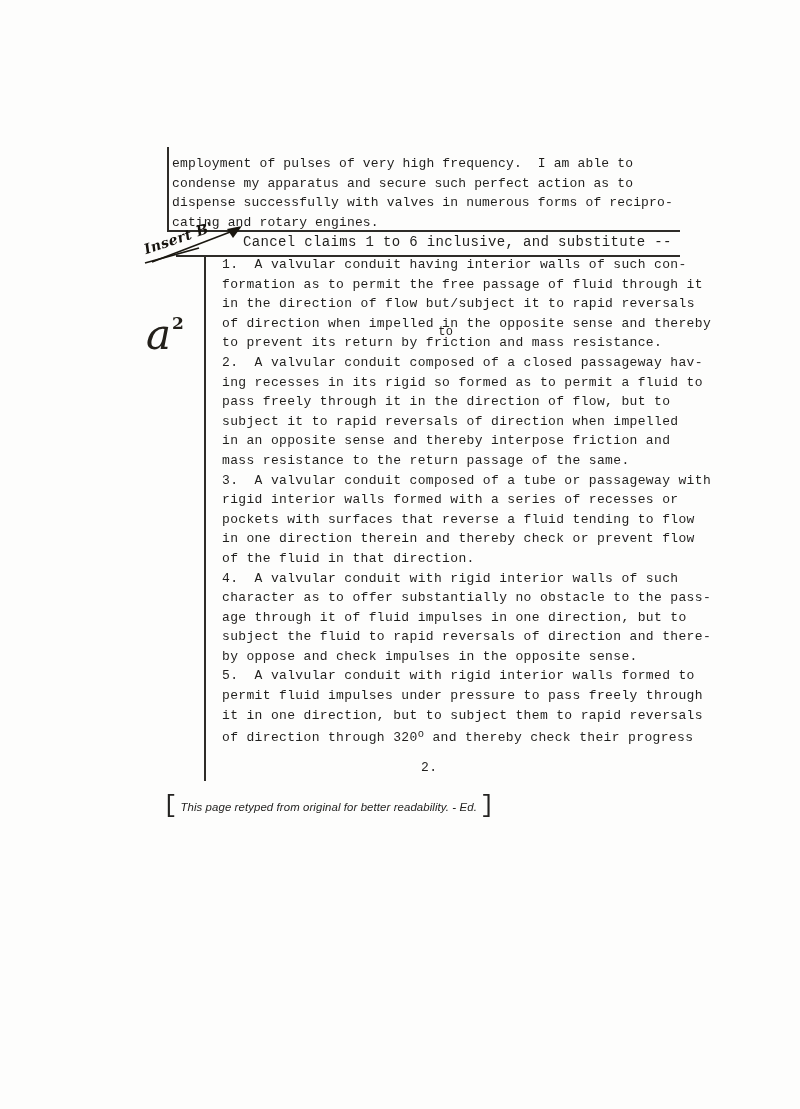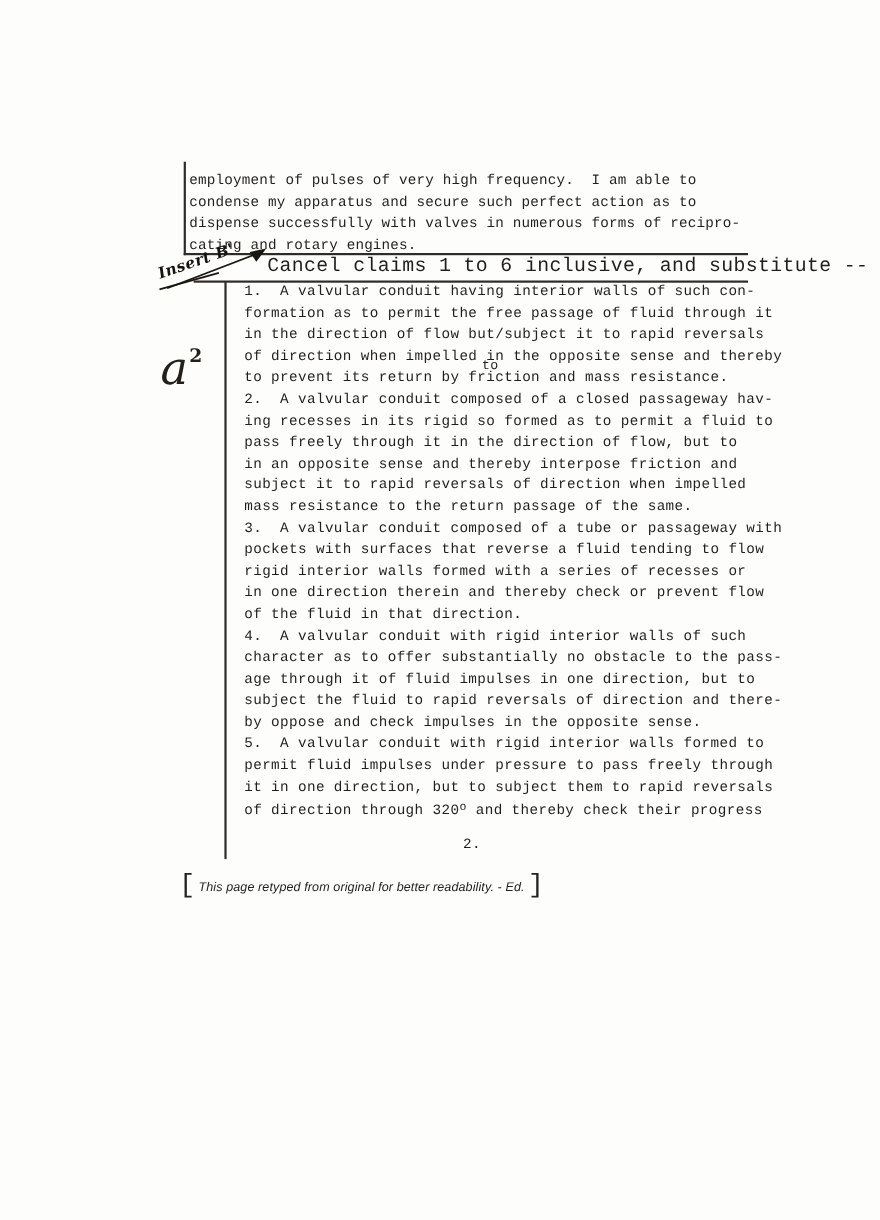--- a/index.html
+++ b/index.html
@@ -12,21 +12,21 @@
     font-family:"Liberation Mono",monospace;
     color:#201f1d;
   }
   .tline{white-space:pre;}
   .intro{
     position:absolute;left:172px;top:154px;
     font-size:13px;line-height:19.7px;letter-spacing:0.15px;
   }
   .cancel{
     position:absolute;left:243px;top:233px;
-    font-size:18px;line-height:19.6px;letter-spacing:0.35px;white-space:pre;
+    font-size:14px;line-height:19.6px;letter-spacing:0.35px;white-space:pre;
   }
   .claims{
     position:absolute;left:222px;top:255px;
     font-size:13px;line-height:19.6px;letter-spacing:0.35px;
   }
   .vline,.hline{position:absolute;background:#2e2c28;}
   .vline-intro{left:167px;top:147px;width:2px;height:85px;}
   .hline-1{left:167px;top:230px;width:513px;height:2px;}
   .hline-2{left:176px;top:255px;width:504px;height:2px;}
   .vline-claims{left:204px;top:256px;width:2px;height:525px;}
@@ -105,27 +105,27 @@
 
     <div class="tline">1.  A valvular conduit having interior walls of such con-</div>
     <div class="tline">formation as to permit the free passage of fluid through it</div>
     <div class="tline"><span>in the direction of flow but</span><span class="ins-wrap"><span class="ins-above">to</span></span><span>/subject it to rapid reversals</span></div>
     <div class="tline">of direction when impelled in the opposite sense and thereby</div>
     <div class="tline">to prevent its return by friction and mass resistance.</div>
 
     <div class="tline">2.  A valvular conduit composed of a closed passageway hav-</div>
     <div class="tline">ing recesses in its rigid so formed as to permit a fluid to</div>
     <div class="tline">pass freely through it in the direction of flow, but to</div>
+    <div class="tline">subject it to rapid reversals of direction when impelled</div>
     <div class="tline">in an opposite sense and thereby interpose friction and</div>
-    <div class="tline">subject it to rapid reversals of direction when impelled</div>
     <div class="tline">mass resistance to the return passage of the same.</div>
 
     <div class="tline">3.  A valvular conduit composed of a tube or passageway with</div>
+    <div class="tline">rigid interior walls formed with a series of recesses or</div>
     <div class="tline">pockets with surfaces that reverse a fluid tending to flow</div>
-    <div class="tline">rigid interior walls formed with a series of recesses or</div>
     <div class="tline">in one direction therein and thereby check or prevent flow</div>
     <div class="tline">of the fluid in that direction.</div>
 
     <div class="tline">4.  A valvular conduit with rigid interior walls of such</div>
     <div class="tline">character as to offer substantially no obstacle to the pass-</div>
     <div class="tline">age through it of fluid impulses in one direction, but to</div>
     <div class="tline">subject the fluid to rapid reversals of direction and there-</div>
     <div class="tline">by oppose and check impulses in the opposite sense.</div>
 
     <div class="tline">5.  A valvular conduit with rigid interior walls formed to</div>

